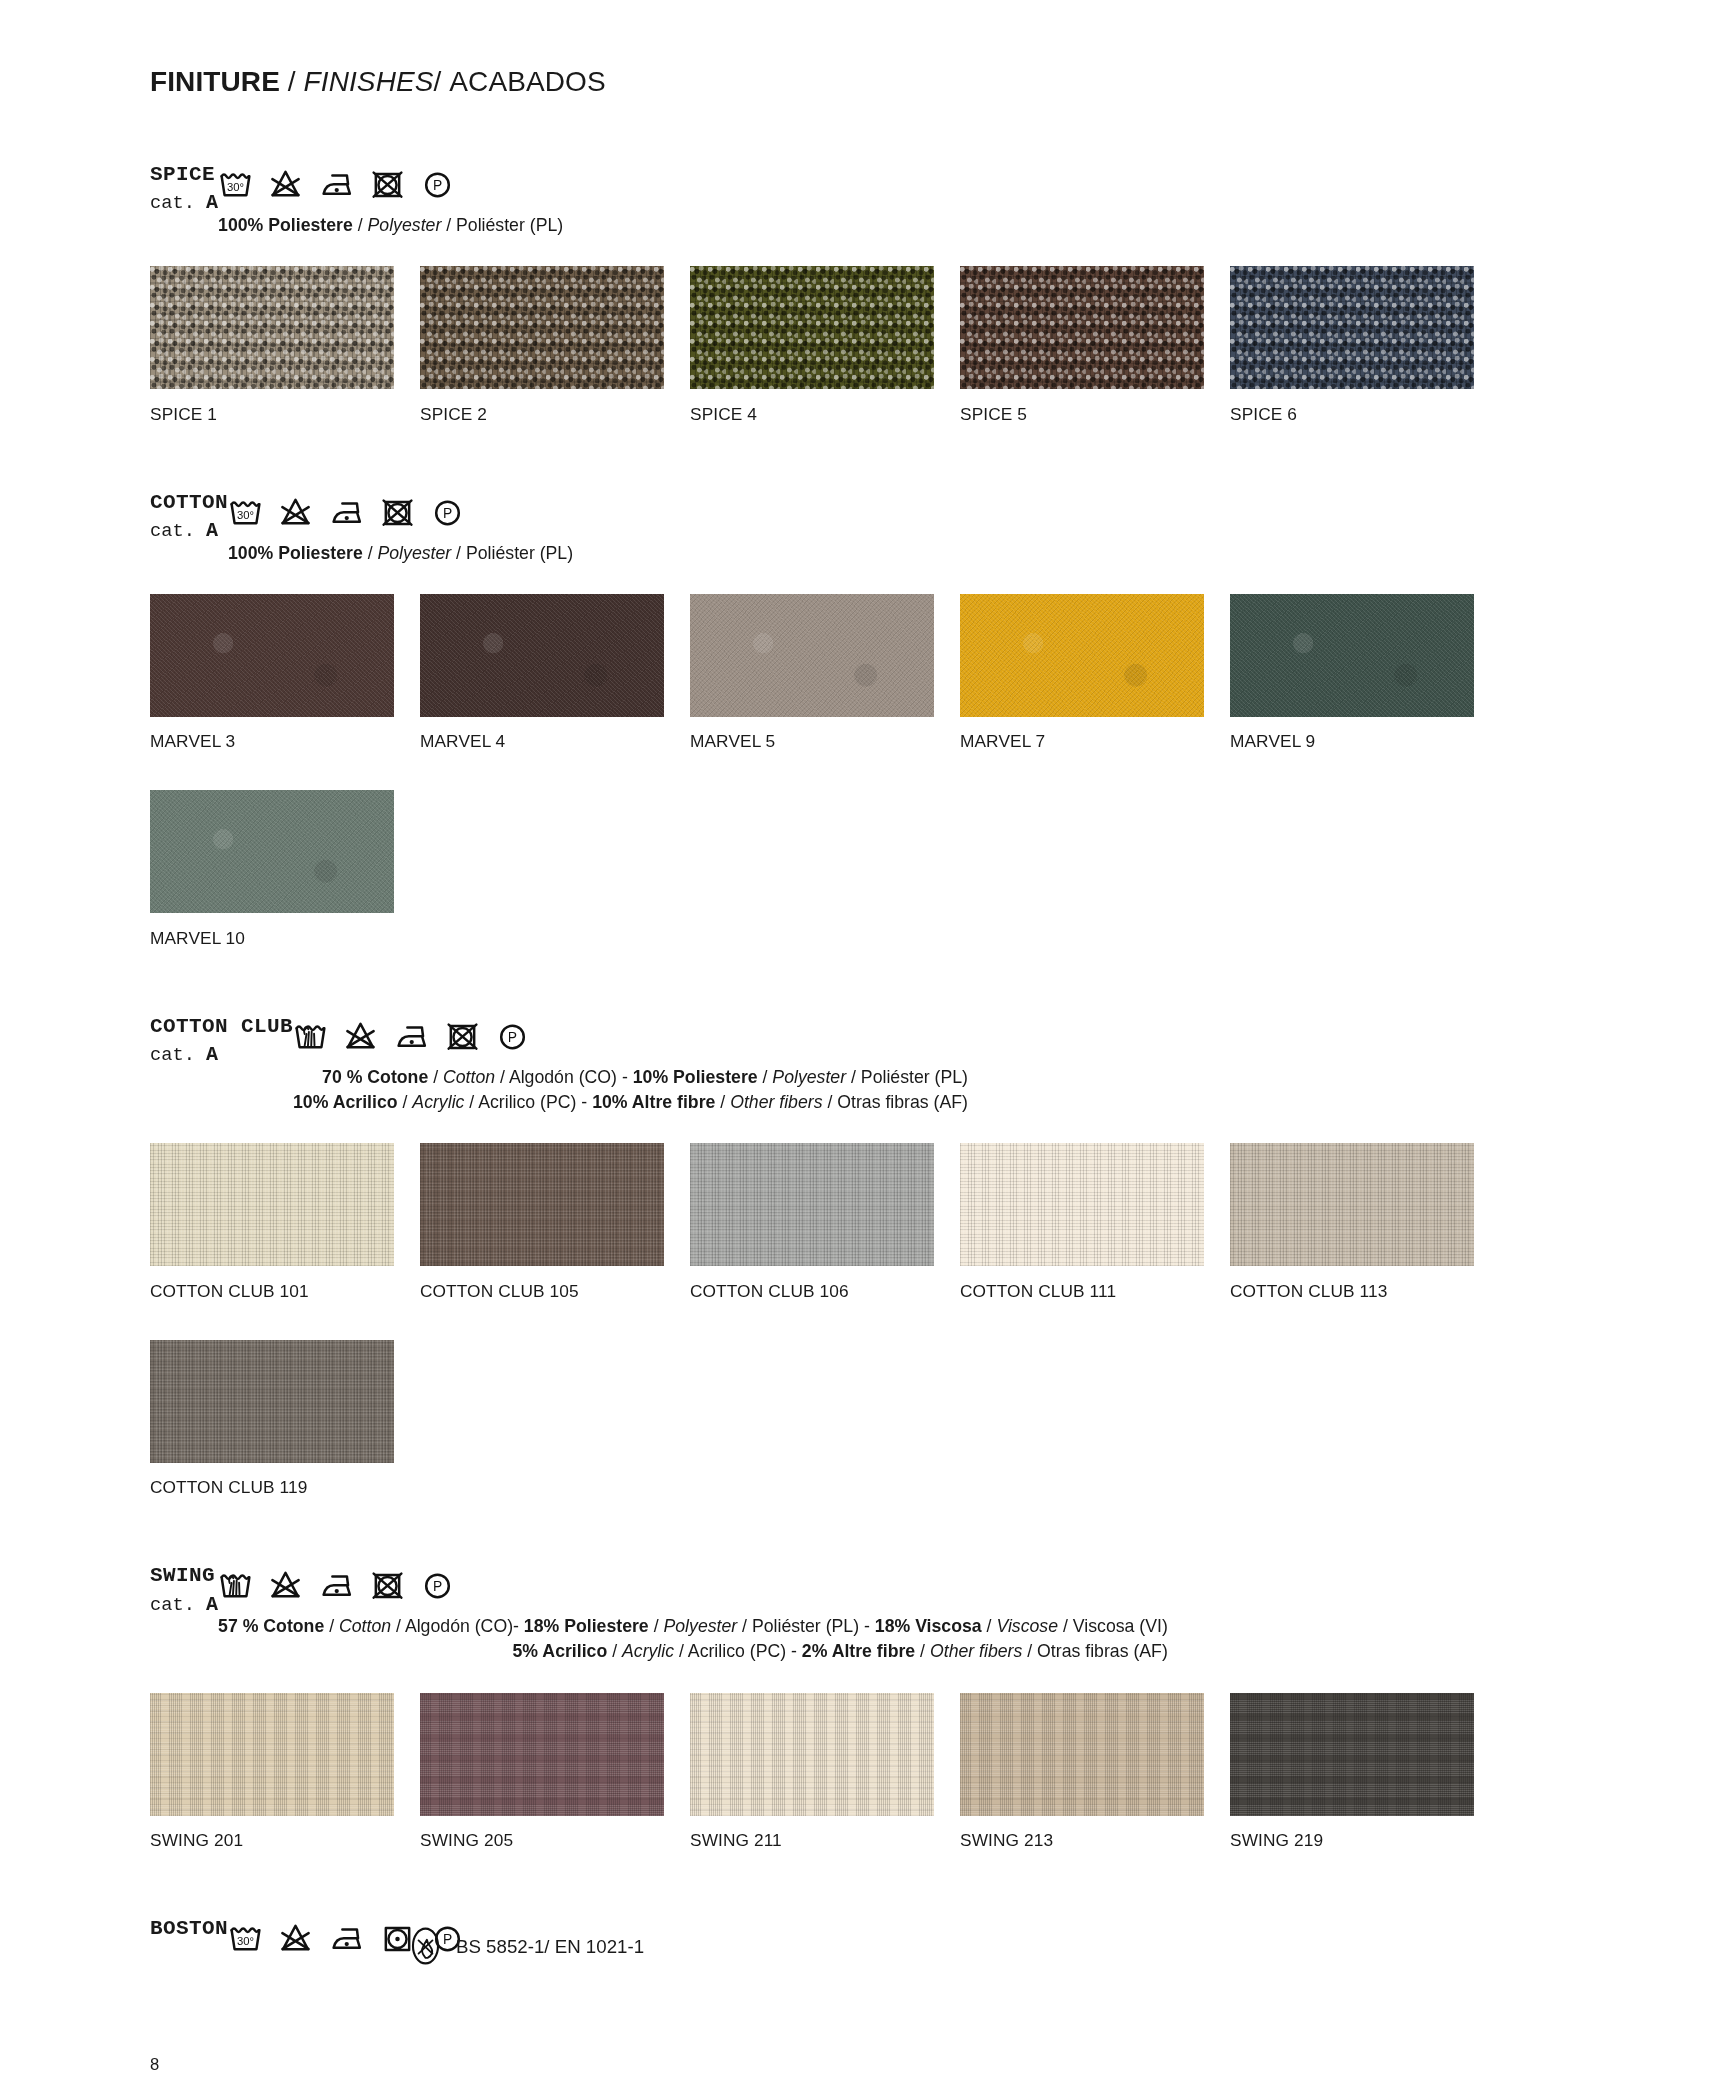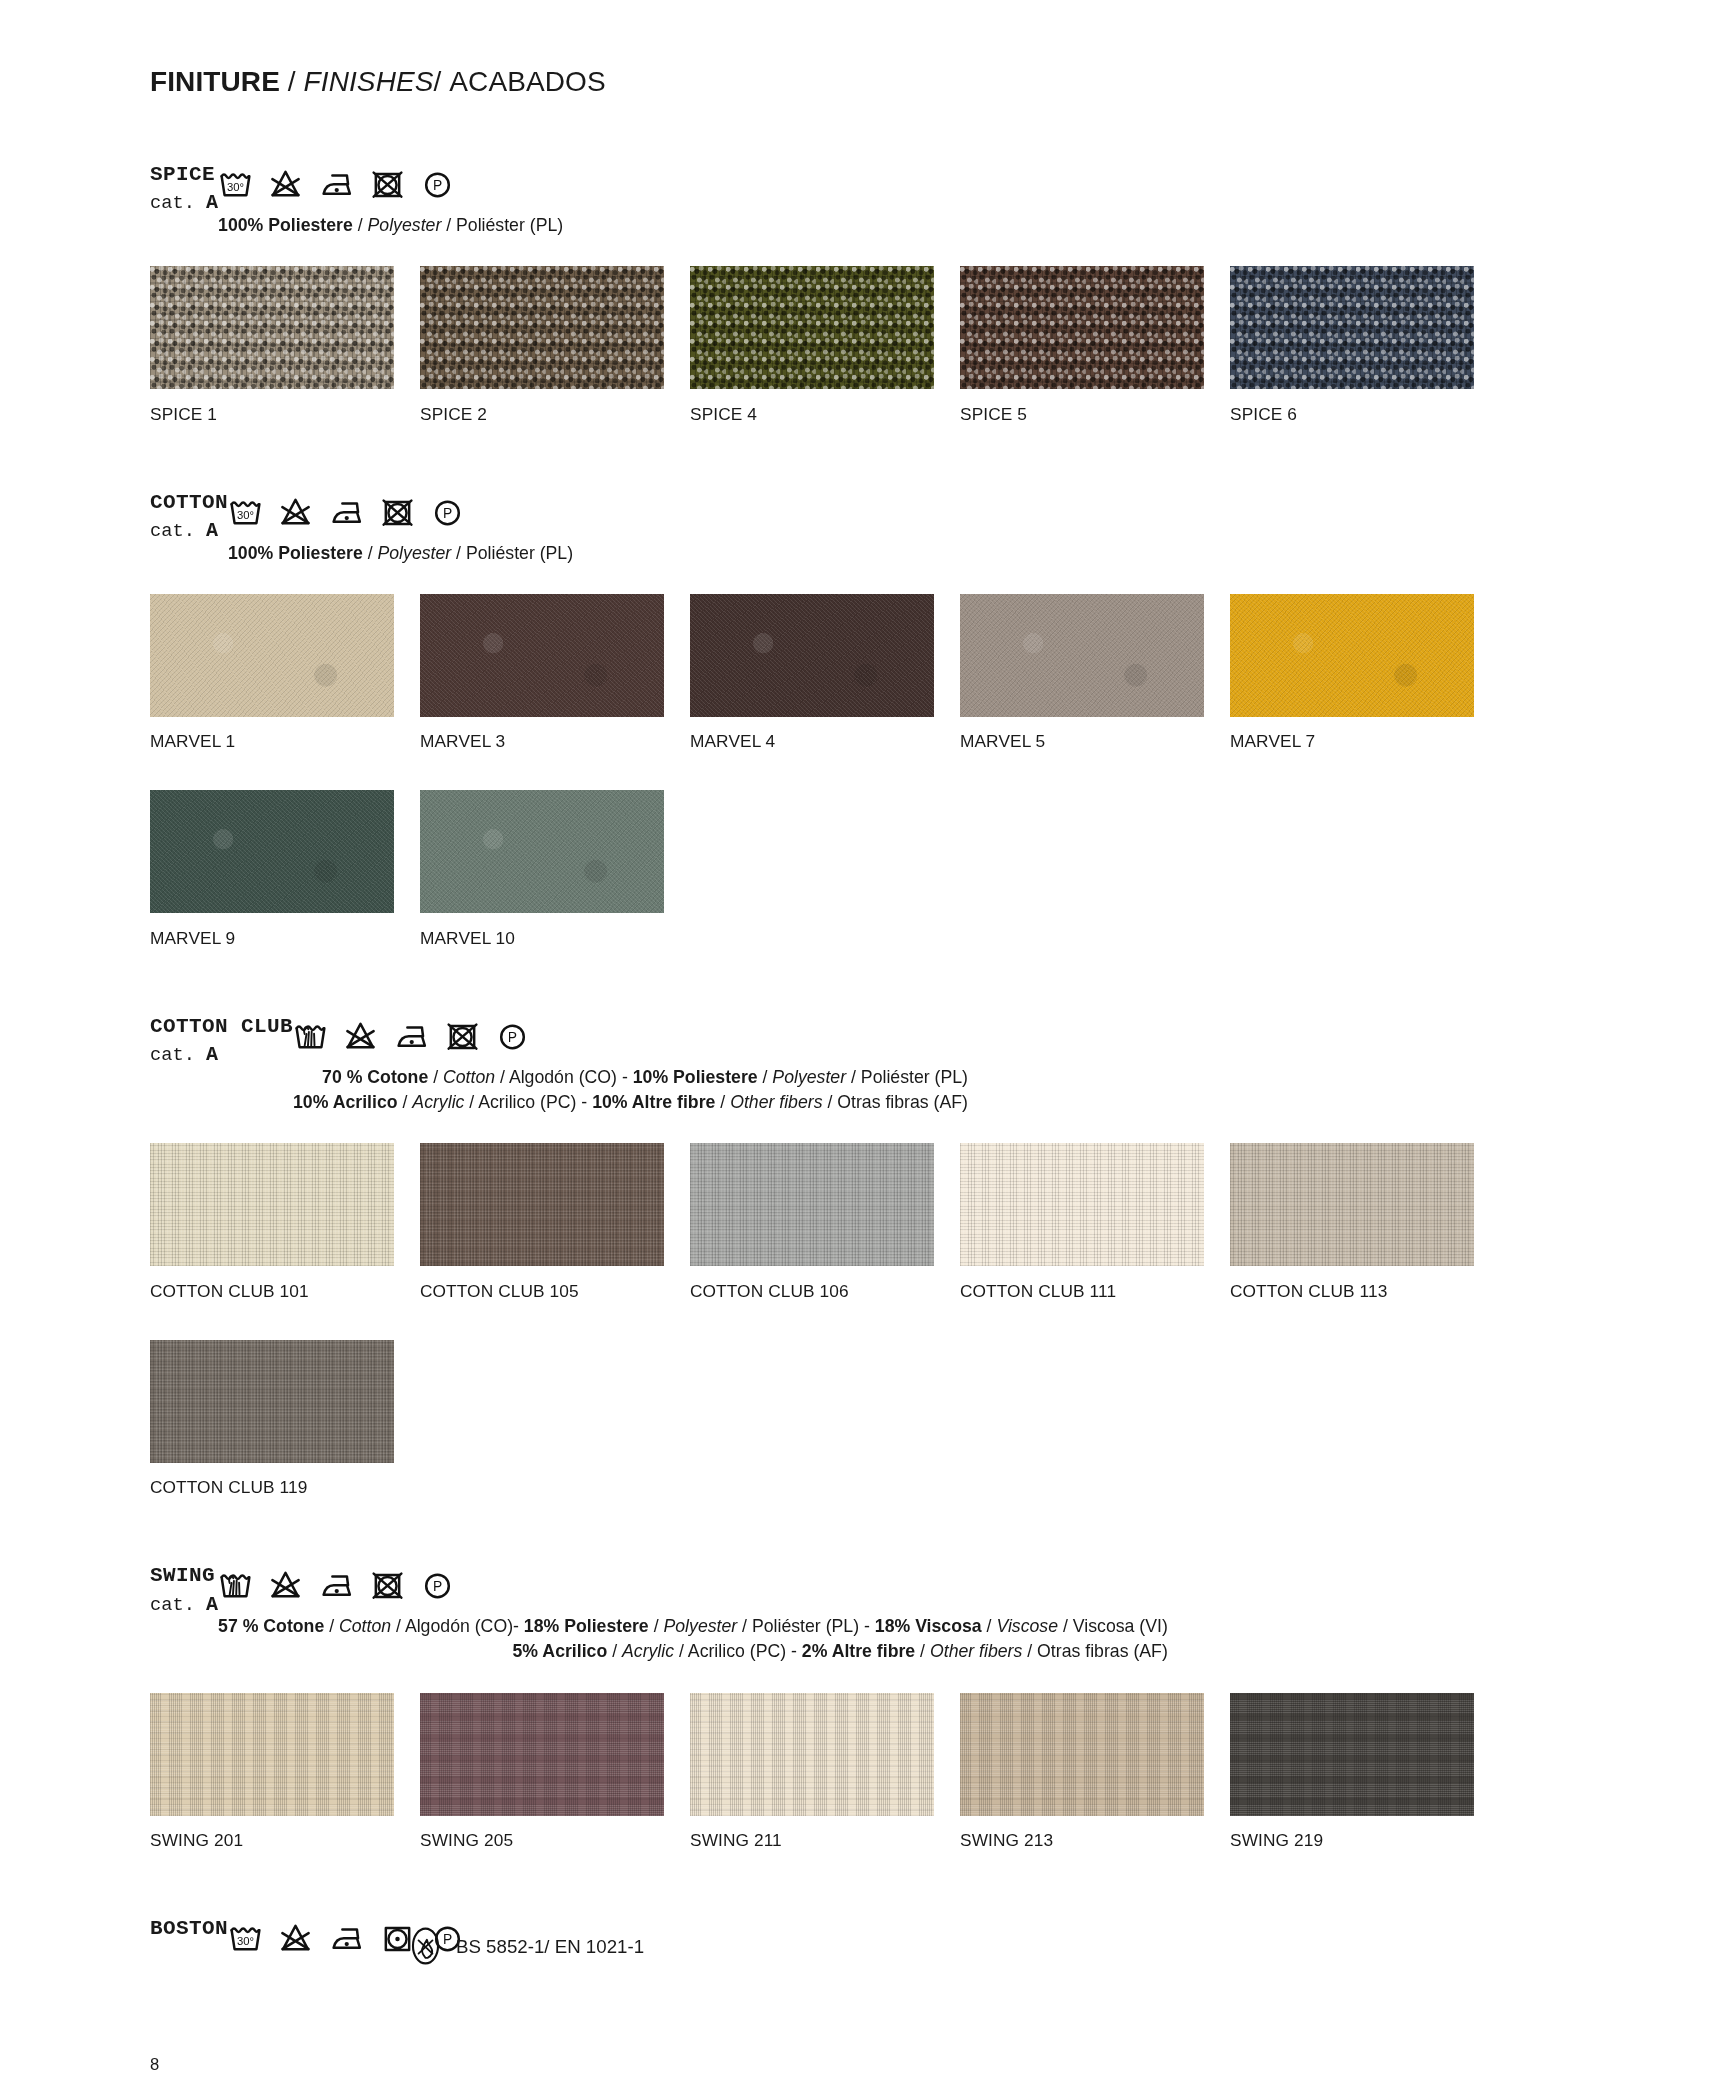--- a/index.html
+++ b/index.html
@@ -287,24 +287,20 @@
                 </svg>
               </span>
             </div>
             <div class="composition">
               <div class="comp-line"><b>100% Poliestere</b><span> / </span><i>Polyester</i><span> / </span><span>Poliéster (PL)</span></div>
             </div>
           </div>
         </div>
         <div class="swatch-grid">
           <div class="swatch-cell">
-            <div class="swatch tex-suede" style="background-color:#cfc0a3"></div>
-            <div class="swatch-label">MARVEL 1</div>
-          </div>
-          <div class="swatch-cell">
             <div class="swatch tex-suede" style="background-color:#4b3733"></div>
             <div class="swatch-label">MARVEL 3</div>
           </div>
           <div class="swatch-cell">
             <div class="swatch tex-suede" style="background-color:#41302d"></div>
             <div class="swatch-label">MARVEL 4</div>
           </div>
           <div class="swatch-cell">
             <div class="swatch tex-suede" style="background-color:#9b8f85"></div>
             <div class="swatch-label">MARVEL 5</div>

